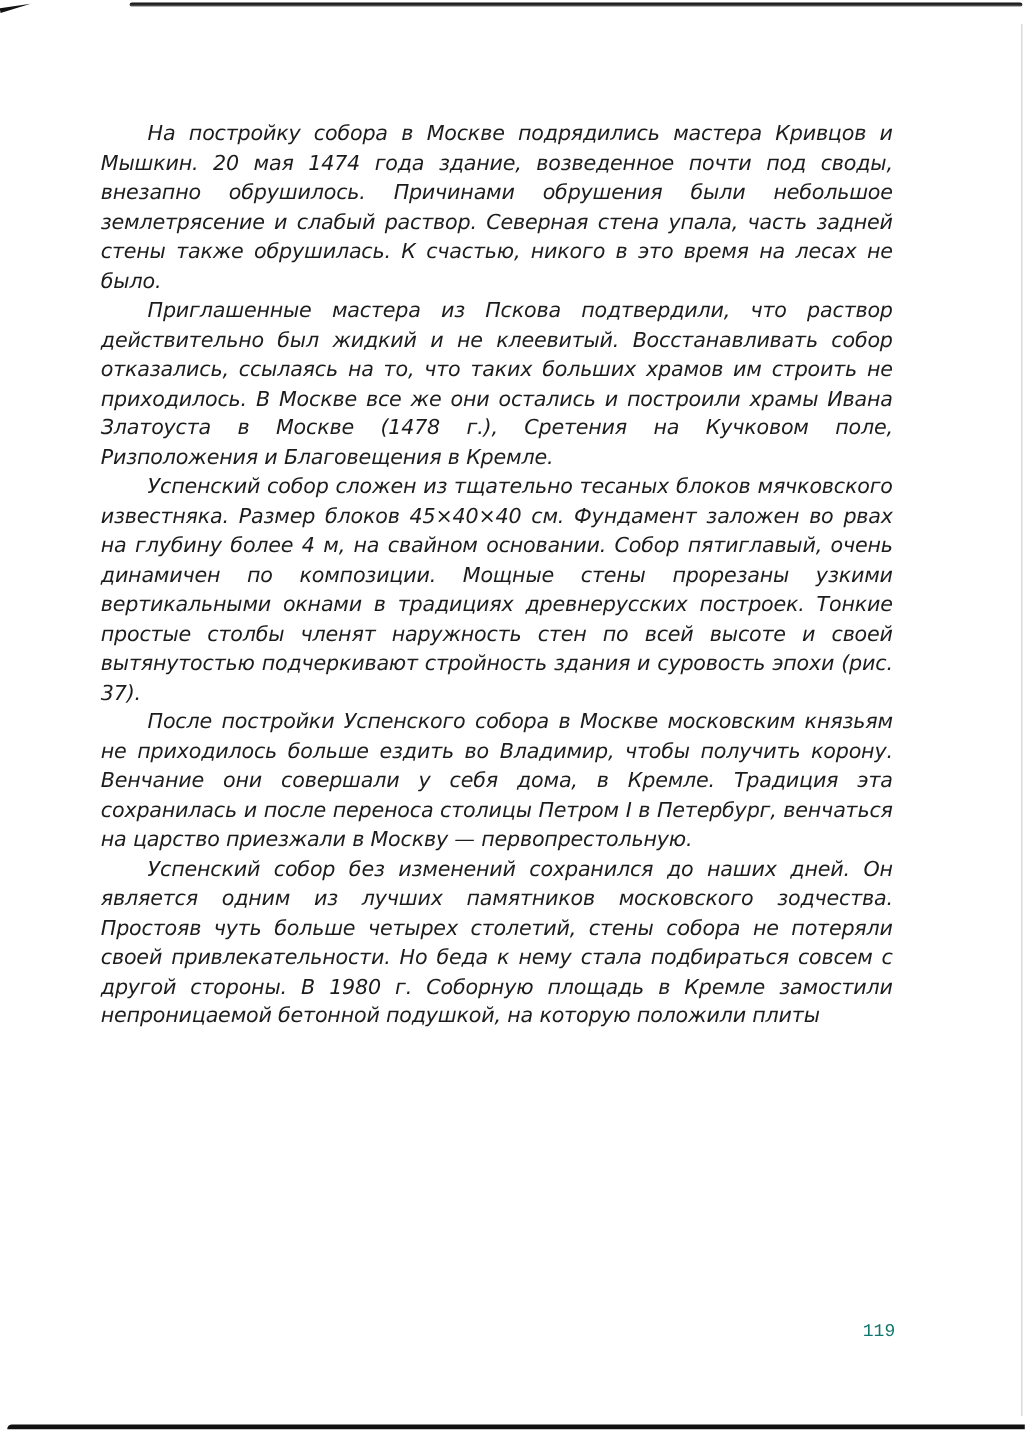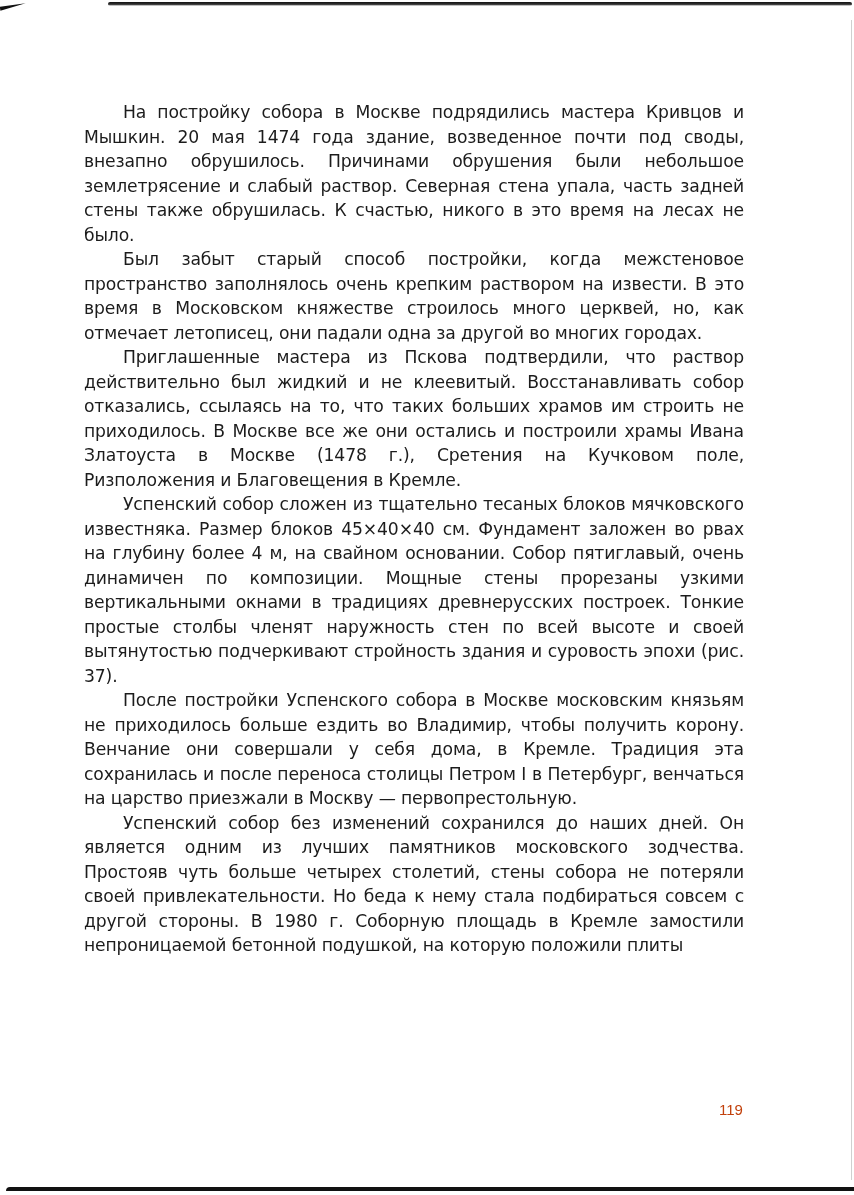--- a/index.html
+++ b/index.html
@@ -24,41 +24,41 @@
     }
     .scan-edge-right {
       position: absolute; right: 2px; top: 20px; width: 1px; height: 1160px;
       background: #d0d0d0;
     }
     .page-text {
       position: absolute; left: 84px; top: 100px; width: 660px;
       font-size: 17.2px; line-height: 24.5px;
       text-align: justify;
       letter-spacing: -0.15px;
+      font-style: italic;
     }
     .para {
       margin: 0;
       text-indent: 39px;
       hyphens: manual;
     }
     .page-number {
       position: absolute; left: 719px; top: 1101px;
-      font-family: Liberation Sans, sans-serif; font-size: 15px; color: #c2410c;
+      font-family: Liberation Mono, monospace; font-size: 15px; color: #0f766e;
     }
   </style>
 </head>
 <body>
 
 <div class="scan-corner-tl"></div>
 <div class="scan-line-top"></div>
 <div class="scan-edge-right"></div>
 
 <main class="page-text">
   <p class="para">На постройку собора в Москве подрядились мастера Кривцов и Мышкин. 20 мая 1474 года здание, возведенное почти под своды, внезапно обрушилось. Причинами обрушения были небольшое землетрясение и слабый раствор. Северная стена упала, часть задней стены также обрушилась. К счастью, никого в это время на лесах не было.</p>
-  <p class="para">Был забыт старый способ постройки, когда межстеновое пространство заполнялось очень крепким раствором на извести. В это время в Московском княжестве строилось много церквей, но, как отмечает летописец, они падали одна за другой во многих городах.</p>
   <p class="para">Приглашенные мастера из Пскова подтвердили, что раствор действительно был жидкий и не клеевитый. Восстанавливать собор отказались, ссылаясь на то, что таких больших храмов им строить не приходилось. В Москве все же они остались и построили храмы Ивана Златоуста в Москве (1478 г.), Сретения на Кучковом поле, Ризположения и Благовещения в Кремле.</p>
   <p class="para">Успенский собор сложен из тщательно тесаных блоков мячковского известняка. Размер блоков 45×40×40 см. Фундамент заложен во рвах на глубину более 4 м, на свайном основании. Собор пятиглавый, очень динамичен по композиции. Мощные стены прорезаны узкими вертикальными окнами в традициях древнерусских построек. Тонкие простые столбы членят наружность стен по всей высоте и своей вытянутостью подчеркивают стройность здания и суровость эпохи (рис. 37).</p>
   <p class="para">После постройки Успенского собора в Москве московским князьям не приходилось больше ездить во Владимир, чтобы получить корону. Венчание они совершали у себя дома, в Кремле. Традиция эта сохранилась и после переноса столицы Петром I в Петербург, венчаться на царство приезжали в Москву — первопрестольную.</p>
   <p class="para">Успенский собор без изменений сохранился до наших дней. Он является одним из лучших памятников московского зодчества. Простояв чуть больше четырех столетий, стены собора не потеряли своей привлекательности. Но беда к нему стала подбираться совсем с другой стороны. В 1980 г. Соборную площадь в Кремле замостили непроницаемой бетонной подушкой, на которую положили плиты</p>
 </main>
 
 <div class="page-number">119</div>
 
 <div class="scan-line-bottom"></div>
 

